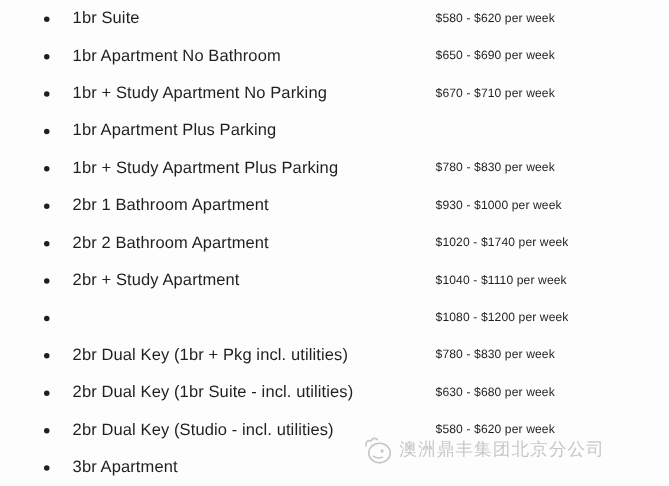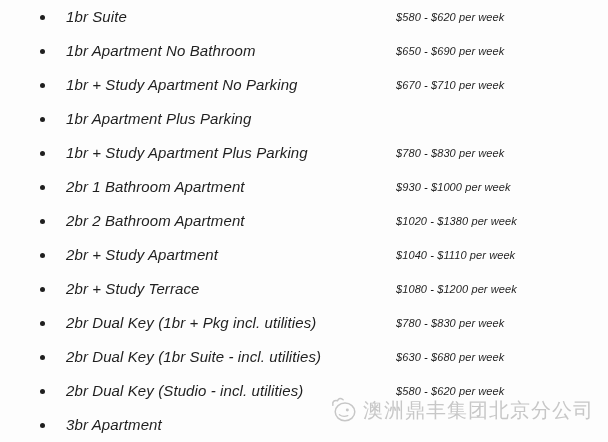--- a/index.html
+++ b/index.html
@@ -17,21 +17,20 @@
   .page{
     position:relative;
     width:608px;height:442px;
   }
   .price-list{
     position:absolute;
     inset:0;
     display:flex;
     flex-direction:column;
     z-index:1;
-    font-style:italic;
   }
   .row{
     position:relative;
     flex:1 1 0;
     min-height:0;
   }
   .bullet{
     position:absolute;
     left:40px;top:50%;
     width:5px;height:5px;
@@ -64,21 +63,21 @@
     align-items:center;
     z-index:0;
     color:var(--wm-color);
   }
   .wm-icon{
     width:30px;height:28px;
     flex:0 0 auto;
     margin-right:3px;
   }
   .wm-text{
-    font-size:20px;
+    font-size:16px;
     letter-spacing:1px;
     white-space:nowrap;
     color:var(--wm-color);
     line-height:1;
   }
 </style>
 </head>
 <body>
 
 <div class="page">
@@ -125,32 +124,31 @@
 
     <div class="row">
       <span class="bullet"></span>
       <span class="item-label">2br 1 Bathroom Apartment</span>
       <span class="item-price">$930 - $1000 per week</span>
     </div>
 
     <div class="row">
       <span class="bullet"></span>
       <span class="item-label">2br 2 Bathroom Apartment</span>
-      <span class="item-price">$1020 - $1380 per week</span>
+      <span class="item-price">$1020 - $1740 per week</span>
     </div>
 
     <div class="row">
       <span class="bullet"></span>
       <span class="item-label">2br + Study Apartment</span>
       <span class="item-price">$1040 - $1110 per week</span>
     </div>
 
     <div class="row">
       <span class="bullet"></span>
-      <span class="item-label">2br + Study Terrace</span>
       <span class="item-price">$1080 - $1200 per week</span>
     </div>
 
 
     <div class="row">
       <span class="bullet"></span>
       <span class="item-label">2br Dual Key (1br + Pkg incl. utilities)</span>
       <span class="item-price">$780 - $830 per week</span>
     </div>
 

